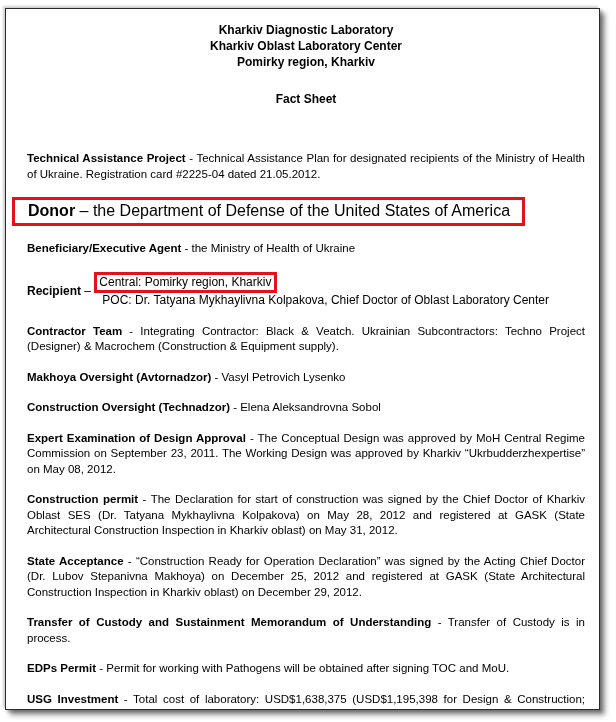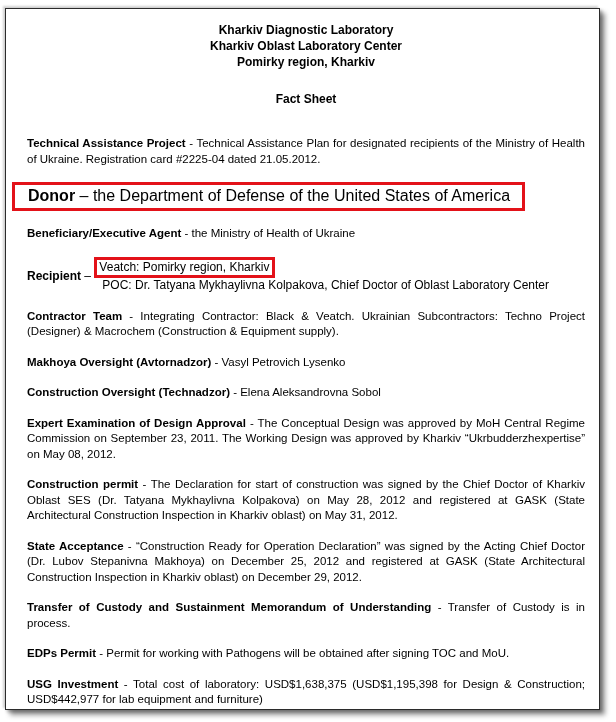--- a/index.html
+++ b/index.html
@@ -34,21 +34,21 @@
     line-height: 16px;
   }
   .doc-subtitle {
     text-align: center;
     font-weight: bold;
     font-size: 12px;
     line-height: 16px;
     margin-top: 21px;
   }
   .body-text {
-    margin-top: 29px;
+    margin-top: 44px;
   }
   .para {
     font-size: 11.5px;
     line-height: 15.5px;
     text-align: justify;
     margin: 0 0 15px 0;
   }
   .label { font-weight: bold; }
   .donor-para { margin: 0 0 15px 0; }
   .highlight-box {
@@ -96,21 +96,21 @@
     <div class="donor-para">
       <span class="highlight-box"><span class="label">Donor</span><span style="white-space:pre;"> – </span><span>the Department of Defense of the United States of America</span></span>
     </div>
 
     <p class="para"><span class="label">Beneficiary/Executive Agent</span><span> - the Ministry of Health of Ukraine</span></p>
 
     <div class="recipient-row">
       <span class="recipient-lead"><span class="label">Recipient</span><span> – </span></span>
       <span>
         <span class="recipient-box">
-          <div>Veatch: Pomirky region, Kharkiv</div>
+          <div>Central: Pomirky region, Kharkiv</div>
         </span>
         <div class="recipient-poc">POC: Dr. Tatyana Mykhaylivna Kolpakova, Chief Doctor of Oblast Laboratory Center</div>
       </span>
     </div>
 
     <p class="para"><span class="label">Contractor Team</span><span> - Integrating Contractor: Black &amp; Veatch. Ukrainian Subcontractors: Techno Project (Designer) &amp; Macrochem (Construction &amp; Equipment supply).</span></p>
 
     <p class="para"><span class="label">Makhoya Oversight (Avtornadzor)</span><span> - Vasyl Petrovich Lysenko</span></p>
 
     <p class="para"><span class="label">Construction Oversight (Technadzor)</span><span> - Elena Aleksandrovna Sobol</span></p>

